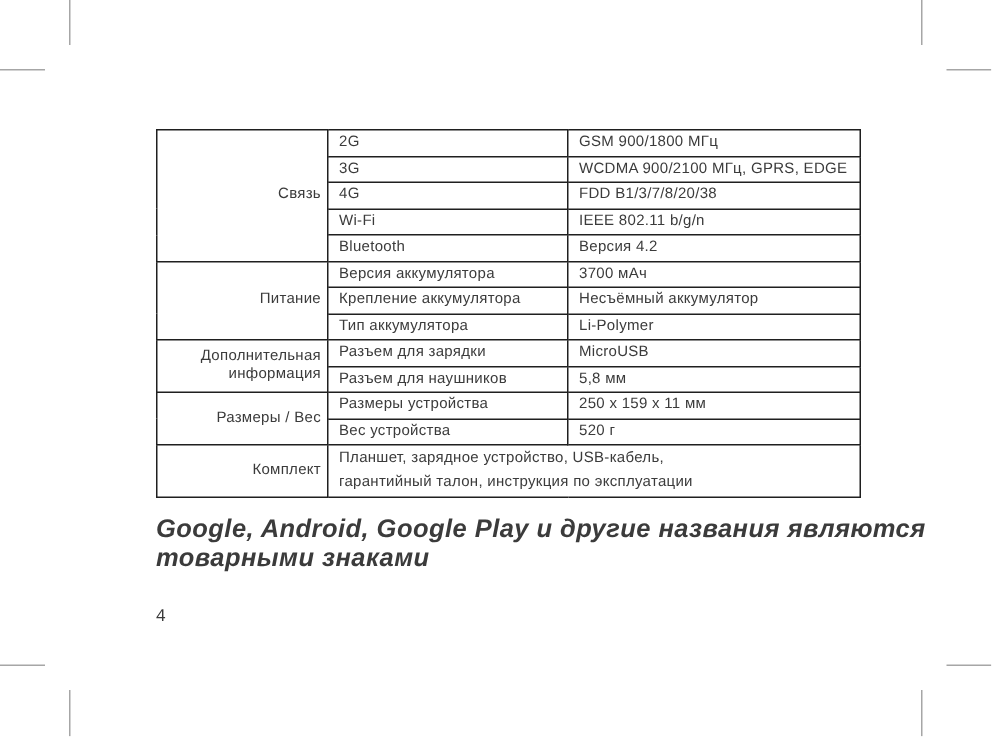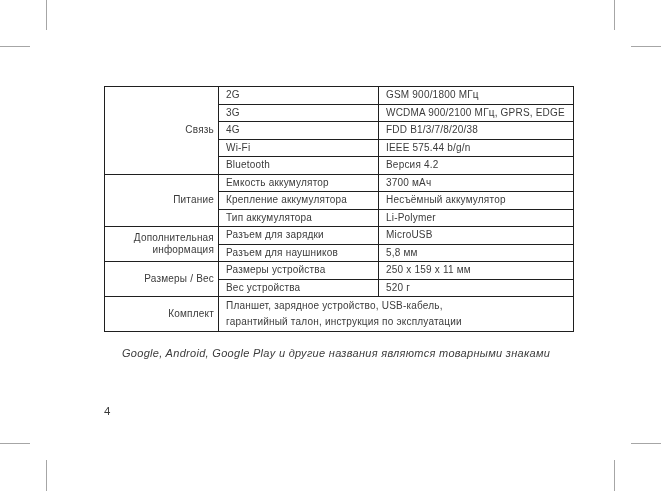--- a/index.html
+++ b/index.html
@@ -43,27 +43,28 @@
     line-height: 1.25;
     overflow: hidden;
     white-space: nowrap;
   }
   table.spec td.group-label { white-space: normal; text-align: right; }
   table.spec tr.kit-row td { height: 35px; }
   table.spec td.kit-value div { line-height: 16px; white-space: nowrap; }
 
   .footnote {
     position: absolute;
-    left: 122px;
+    left: 104px;
     top: 344px;
-    font-size: 11px;
+    font-size: 17px;
     font-style: italic;
     line-height: 18.5px;
     letter-spacing: 0.3px;
     color: #3b3b3b;
+    font-weight: bold;
   }
   .page-number {
     position: absolute;
     left: 104px;
     top: 405px;
     font-size: 11.5px;
     color: #3b3b3b;
   }
 </style>
 </head>
@@ -95,29 +96,29 @@
         <tr>
           <td>3G</td>
           <td>WCDMA 900/2100 МГц, GPRS, EDGE</td>
         </tr>
         <tr>
           <td>4G</td>
           <td>FDD B1/3/7/8/20/38</td>
         </tr>
         <tr>
           <td>Wi-Fi</td>
-          <td>IEEE 575.44 b/g/n</td>
+          <td>IEEE 802.11 b/g/n</td>
         </tr>
         <tr>
           <td>Bluetooth</td>
           <td>Версия 4.2</td>
         </tr>
         <tr>
           <td class="group-label" rowspan="3">Питание</td>
-          <td>Емкость аккумулятор</td>
+          <td>Версия аккумулятора</td>
           <td>3700 мАч</td>
         </tr>
         <tr>
           <td>Крепление аккумулятора</td>
           <td>Несъёмный аккумулятор</td>
         </tr>
         <tr>
           <td>Тип аккумулятора</td>
           <td>Li-Polymer</td>
         </tr>

